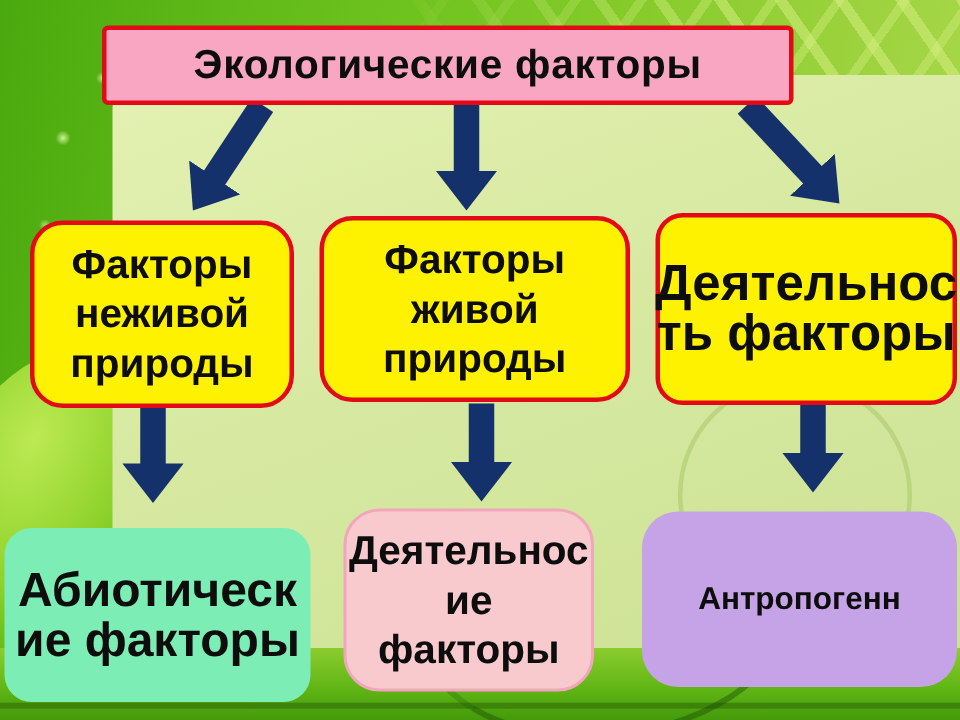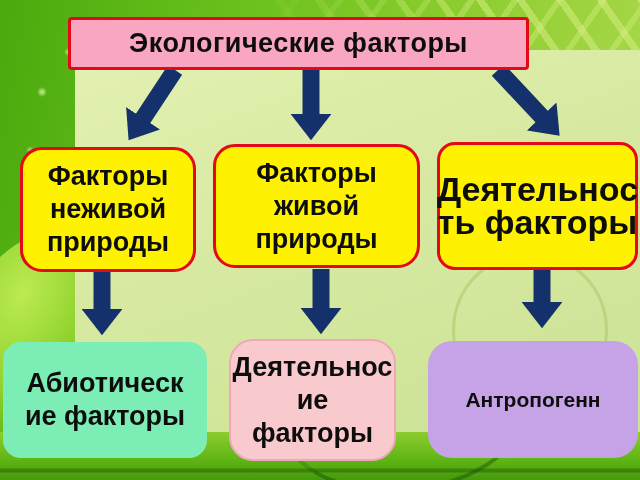--- a/index.html
+++ b/index.html
@@ -72,22 +72,22 @@
     font-size:27px;letter-spacing:.5px;box-sizing:border-box;justify-content:center;
   }
   .yellow{
     background:#FFF200;border:3px solid #E30917;border-radius:22px;
     font-size:27px;line-height:33px;box-sizing:border-box;
   }
   .y1{left:20px;top:147px;width:176px;height:125px;}
   .y2{left:213px;top:144px;width:207px;height:124px;}
   .y3{left:437px;top:142px;width:201px;height:128px;font-size:34px;border-radius:18px;}
   .mint{
-    left:3px;top:342px;width:204px;height:116px;
-    background:#7DEDB6;border-radius:18px;font-size:27px;line-height:33px;
+    left:3px;top:352px;width:204px;height:116px;
+    background:#7DEDB6;border-radius:18px;font-size:32px;line-height:33px;
   }
   .pinkb{
     left:229px;top:339px;width:167px;height:122px;box-sizing:border-box;
     background:#F9CACD;border:2px solid #F2A6BB;border-radius:24px;
     font-size:27px;line-height:33px;
   }
   .purple{
     left:428px;top:341px;width:210px;height:117px;
     background:#C6A3E6;border-radius:24px;font-size:21px;line-height:33px;
   }

